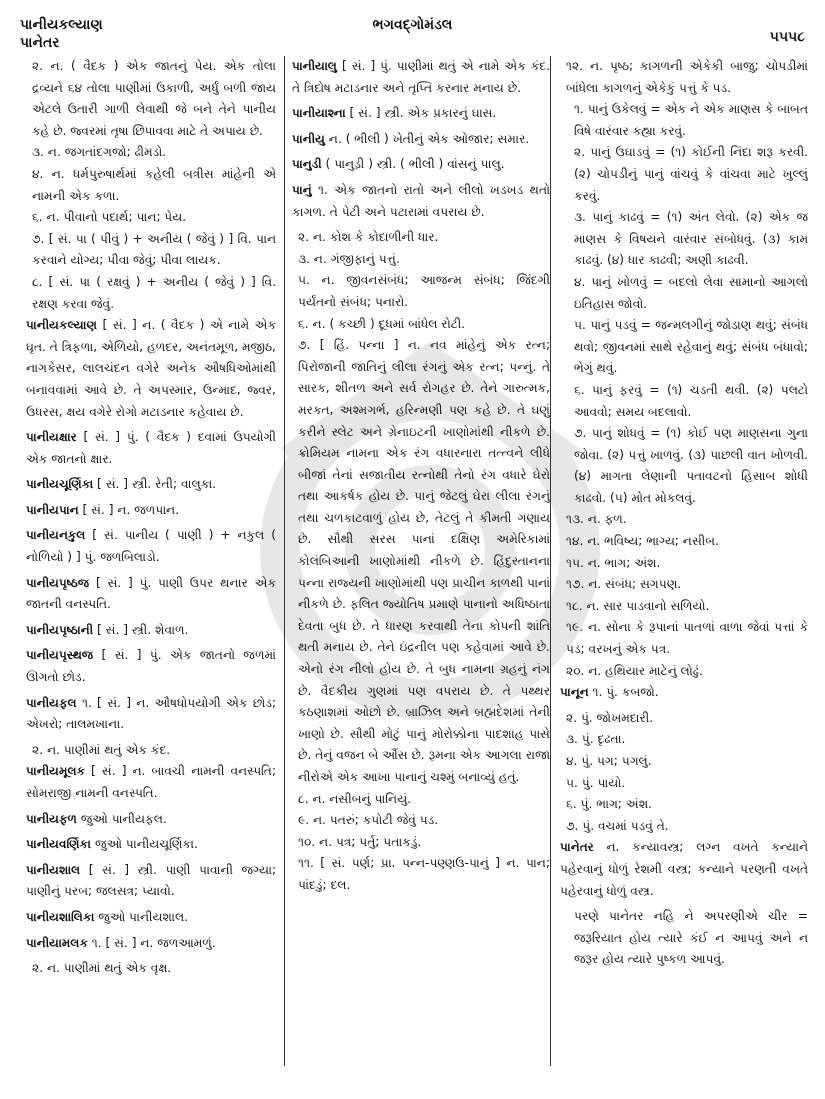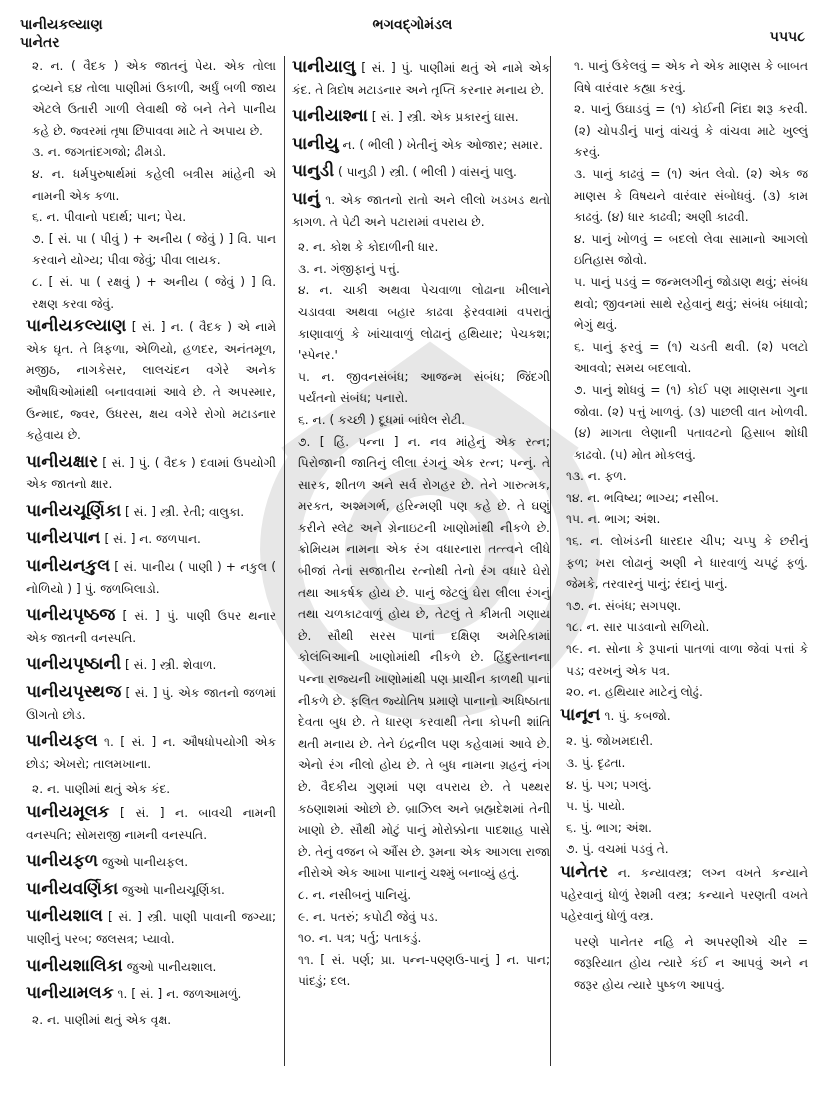--- a/index.html
+++ b/index.html
@@ -23,21 +23,21 @@
     position: absolute; top: 56px; bottom: 30px; overflow: hidden;
     font-size: 12.2px; line-height: 21.6px;
   }
   .col1 { left: 26px; width: 250px; }
   .col2 { left: 292px; width: 258px; }
   .col3 { left: 560px; width: 248px; }
   .divider { position: absolute; top: 56px; width: 1px; background: #333; }
   .d1 { left: 284px; height: 1010px; }
   .d2 { left: 550px; height: 1010px; }
   .entry { margin: 0 0 4px 0; text-align: justify; }
-  .entry .hw { font-weight: bold; font-size: 17px; }
+  .entry .hw { font-weight: bold; font-size: 12px; }
   .entry .def { }
   .sense { margin: 0; padding-left: 6px; text-align: justify; }
   .sense.sub { padding-left: 14px; }
 </style>
 </head>
 <body>
 
 <svg class="watermark" viewBox="0 0 400 420">
   <circle cx="200" cy="210" r="150" fill="none" stroke="#000" stroke-width="40"></circle>
   <circle cx="200" cy="210" r="70" fill="none" stroke="#000" stroke-width="30"></circle>
@@ -80,41 +80,40 @@
     <p class="sense">૨. ન. પાણીમાં થતું એક વૃક્ષ.</p>
   </div>
 <div class="col col2">
     <p class="entry"><span class="hw">પાનીયાલુ</span> <span class="def">[ સં. ] પું. પાણીમાં થતું એ નામે એક કંદ. તે ત્રિદોષ મટાડનાર અને તૃપ્તિ કરનાર મનાય છે.</span></p>
     <p class="entry"><span class="hw">પાનીયાશ્ના</span> <span class="def">[ સં. ] સ્ત્રી. એક પ્રકારનું ઘાસ.</span></p>
     <p class="entry"><span class="hw">પાનીયુ</span> <span class="def">ન. ( ભીલી ) ખેતીનું એક ઓજાર; સમાર.</span></p>
     <p class="entry"><span class="hw">પાનુડી</span> <span class="def">( પાનુડ઼ી ) સ્ત્રી. ( ભીલી ) વાંસનું પાલુ.</span></p>
     <p class="entry"><span class="hw">પાનું</span> <span class="def">૧. એક જાતનો રાતો અને લીલો ખડખડ થતો કાગળ. તે પેટી અને પટારામાં વપરાય છે.</span></p>
     <p class="sense">૨. ન. કોશ કે કોદાળીની ધાર.</p>
     <p class="sense">૩. ન. ગંજીફાનું પત્તું.</p>
-    <p class="sense">૪. ન. ચાકી અથવા પેચવાળા લોઢાના ખીલાને ચડાવવા અથવા બહાર કાઢવા ફેરવવામાં વપરાતું કાણાવાળું કે ખાંચાવાળું લોઢાનું હથિયાર; પેચકશ; 'સ્પેનર.'</p>
     <p class="sense">૫. ન. જીવનસંબંધ; આજન્મ સંબંધ; જિંદગી પર્યંતનો સંબંધ; પનારો.</p>
     <p class="sense">૬. ન. ( કચ્છી ) દૂધમાં બાંધેલ રોટી.</p>
     <p class="sense">૭. [ હિં. પન્ના ] ન. નવ માંહેનું એક રત્ન; પિરોજાની જાતિનું લીલા રંગનું એક રત્ન; પન્નું. તે સારક, શીતળ અને સર્વ રોગહર છે. તેને ગારુત્મક, મરકત, અશ્મગર્ભ, હરિન્મણી પણ કહે છે. તે ઘણું કરીને સ્લેટ અને ગ્રેનાઇટની ખાણોમાંથી નીકળે છે. ક્રોમિયમ નામના એક રંગ વધારનારા તત્ત્વને લીધે બીજાં તેનાં સજાતીય રત્નોથી તેનો રંગ વધારે ઘેરો તથા આકર્ષક હોય છે. પાનું જેટલું ઘેરા લીલા રંગનું તથા ચળકાટવાળું હોય છે, તેટલું તે કીમતી ગણાય છે. સૌથી સરસ પાનાં દક્ષિણ અમેરિકામાં કોલંબિઆની ખાણોમાંથી નીકળે છે. હિંદુસ્તાનના પન્ના રાજ્યની ખાણોમાંથી પણ પ્રાચીન કાળથી પાનાં નીકળે છે. ફલિત જ્યોતિષ પ્રમાણે પાનાનો અધિષ્ઠાતા દેવતા બુધ છે. તે ધારણ કરવાથી તેના કોપની શાંતિ થતી મનાય છે. તેને ઇંદ્રનીલ પણ કહેવામાં આવે છે. એનો રંગ નીલો હોય છે. તે બુધ નામના ગ્રહનું નંગ છે. વૈદકીય ગુણમાં પણ વપરાય છે. તે પથ્થર કઠણાશમાં ઓછો છે. બ્રાઝિલ અને બ્રહ્મદેશમાં તેની ખાણો છે. સૌથી મોટું પાનું મોરોક્કોના પાદશાહ પાસે છે. તેનું વજન બે ઔંસ છે. રૂમના એક આગલા રાજા નીરોએ એક આખા પાનાનું ચશ્મું બનાવ્યું હતું.</p>
     <p class="sense">૮. ન. નસીબનું પાનિયું.</p>
     <p class="sense">૯. ન. પતરું; કપોટી જેવું પડ.</p>
     <p class="sense">૧૦. ન. પત્ર; પર્તુ; પતાકડું.</p>
     <p class="sense">૧૧. [ સં. પર્ણ; પ્રા. પન્ન-પણ્ણઉ-પાનું ] ન. પાન; પાંદડું; દલ.</p>
   </div>
 <div class="col col3">
+    <p class="sense">૧૨. ન. પૃષ્ઠ; કાગળની એકેકી બાજુ; ચોપડીમાં બાંધેલા કાગળનું એકેકું પત્તું કે પડ.</p>
     <p class="sense sub">૧. પાનું ઉકેલવું = એક ને એક માણસ કે બાબત વિષે વારંવાર કહ્યા કરવું.</p>
     <p class="sense sub">૨. પાનું ઉઘાડવું = (૧) કોઈની નિંદા શરૂ કરવી. (૨) ચોપડીનું પાનું વાંચવું કે વાંચવા માટે ખુલ્લું કરવું.</p>
     <p class="sense sub">૩. પાનું કાઢવું = (૧) અંત લેવો. (૨) એક જ માણસ કે વિષયને વારંવાર સંબોધવું. (૩) કામ કાઢવું. (૪) ધાર કાઢવી; અણી કાઢવી.</p>
     <p class="sense sub">૪. પાનું ખોળવું = બદલો લેવા સામાનો આગલો ઇતિહાસ જોવો.</p>
     <p class="sense sub">૫. પાનું પડવું = જન્મલગીનું જોડાણ થવું; સંબંધ થવો; જીવનમાં સાથે રહેવાનું થવું; સંબંધ બંધાવો; ભેગું થવું.</p>
     <p class="sense sub">૬. પાનું ફરવું = (૧) ચડતી થવી. (૨) પલટો આવવો; સમય બદલાવો.</p>
     <p class="sense sub">૭. પાનું શોધવું = (૧) કોઈ પણ માણસના ગુના જોવા. (૨) પત્તું ખાળવું. (૩) પાછલી વાત ખોળવી. (૪) માગતા લેણાની પતાવટનો હિસાબ શોધી કાઢવો. (૫) મોત મોકલવું.</p>
     <p class="sense">૧૩. ન. ફળ.</p>
     <p class="sense">૧૪. ન. ભવિષ્ય; ભાગ્ય; નસીબ.</p>
     <p class="sense">૧૫. ન. ભાગ; અંશ.</p>
-    <p class="sense">૧૬. ન. લોખંડની ધારદાર ચીપ; ચપ્પુ કે છરીનું ફળ; ખરા લોઢાનું અણી ને ધારવાળું ચપટું ફળું. જેમકે, તરવારનું પાનું; રંદાનું પાનું.</p>
     <p class="sense">૧૭. ન. સંબંધ; સગપણ.</p>
     <p class="sense">૧૮. ન. સાર પાડવાનો સળિયો.</p>
     <p class="sense">૧૯. ન. સોના કે રૂપાનાં પાતળાં વાળા જેવાં પત્તાં કે પડ; વરખનું એક પત્ર.</p>
     <p class="sense">૨૦. ન. હથિયાર માટેનું લોઢું.</p>
     <p class="entry"><span class="hw">પાનૂન</span> <span class="def">૧. પું. કબજો.</span></p>
     <p class="sense">૨. પું. જોખમદારી.</p>
     <p class="sense">૩. પું. દૃઢતા.</p>
     <p class="sense">૪. પું. પગ; પગલું.</p>
     <p class="sense">૫. પું. પાયો.</p>
     <p class="sense">૬. પું. ભાગ; અંશ.</p>

